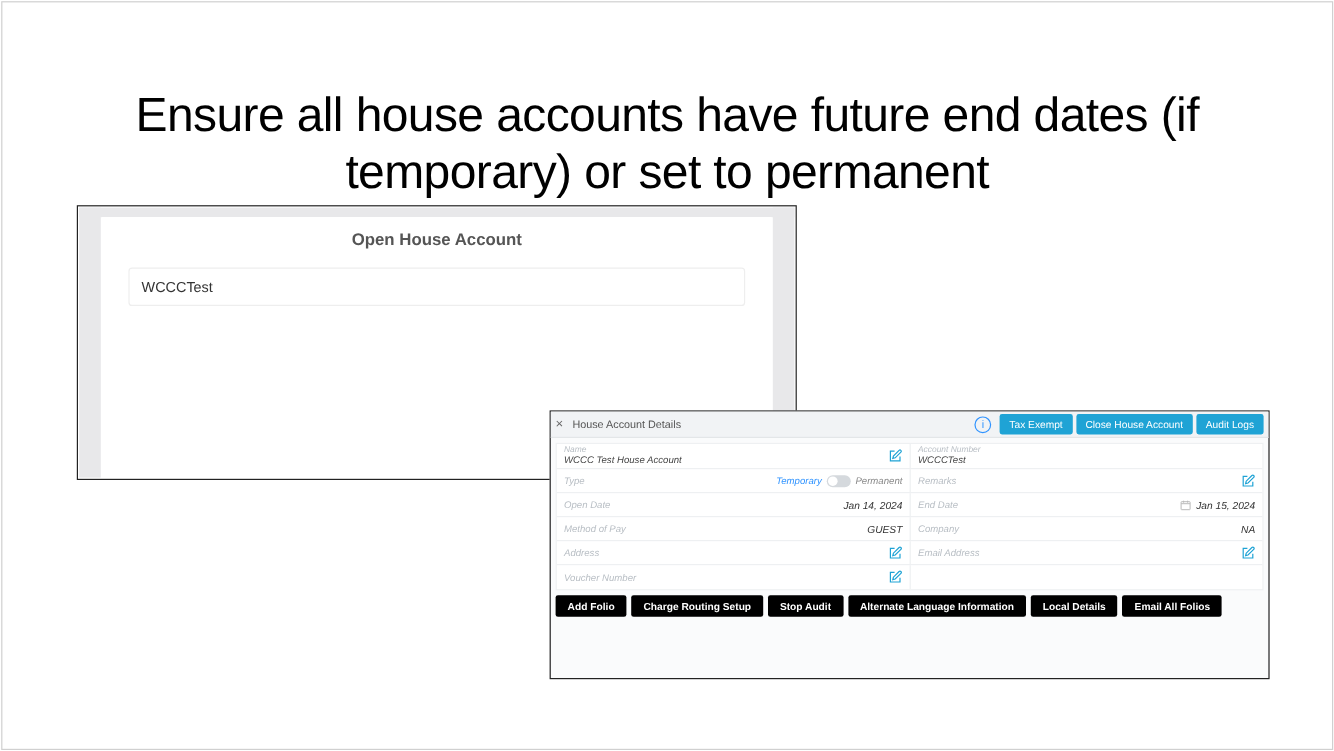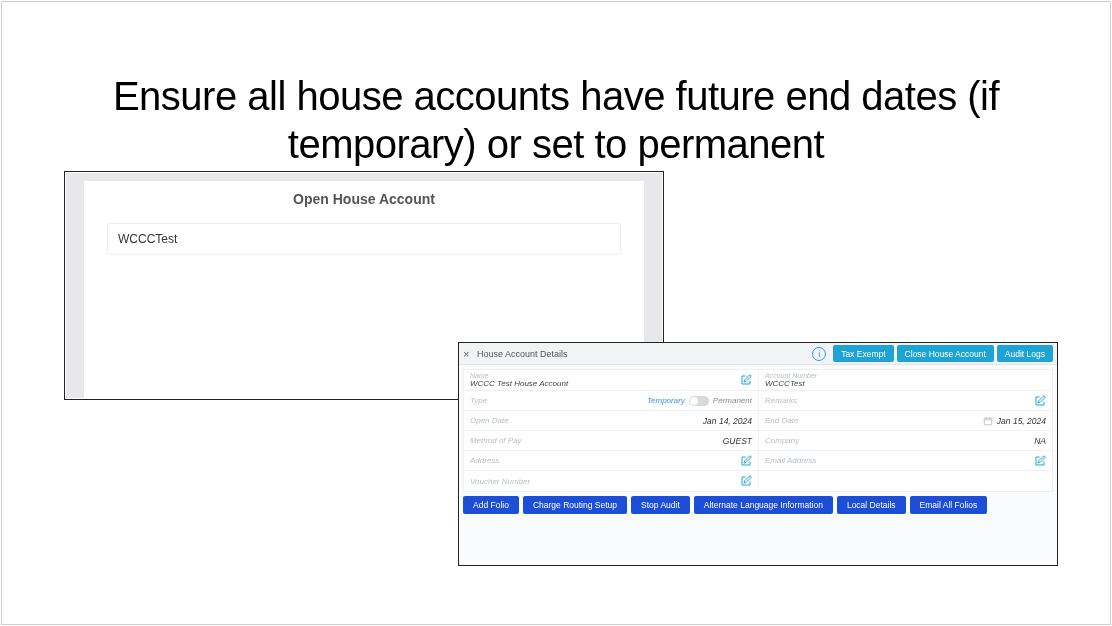--- a/index.html
+++ b/index.html
@@ -215,27 +215,28 @@
     margin-right:4px;
     color:#bbb;
   }
   .cal-icon svg { width:10px; height:10px; display:block; }
   .panel2-footer {
     display:flex;
     gap:4px;
     padding:0 4px 4px 4px;
   }
   .ftr-btn {
-    background:#1d4ed8;
+    background:#000000;
     color:#fff;
     border:none;
     padding:4px 10px;
     font-size:8.5px;
     border-radius:2px;
     cursor:pointer;
+    font-weight:bold;
   }
 </style>
 </head>
 <body>
 
 <div class="outer-border"></div>
 
 <h1 class="heading">Ensure all house accounts have future end dates (if temporary) or set to permanent</h1>
 
 <div class="panel1">

